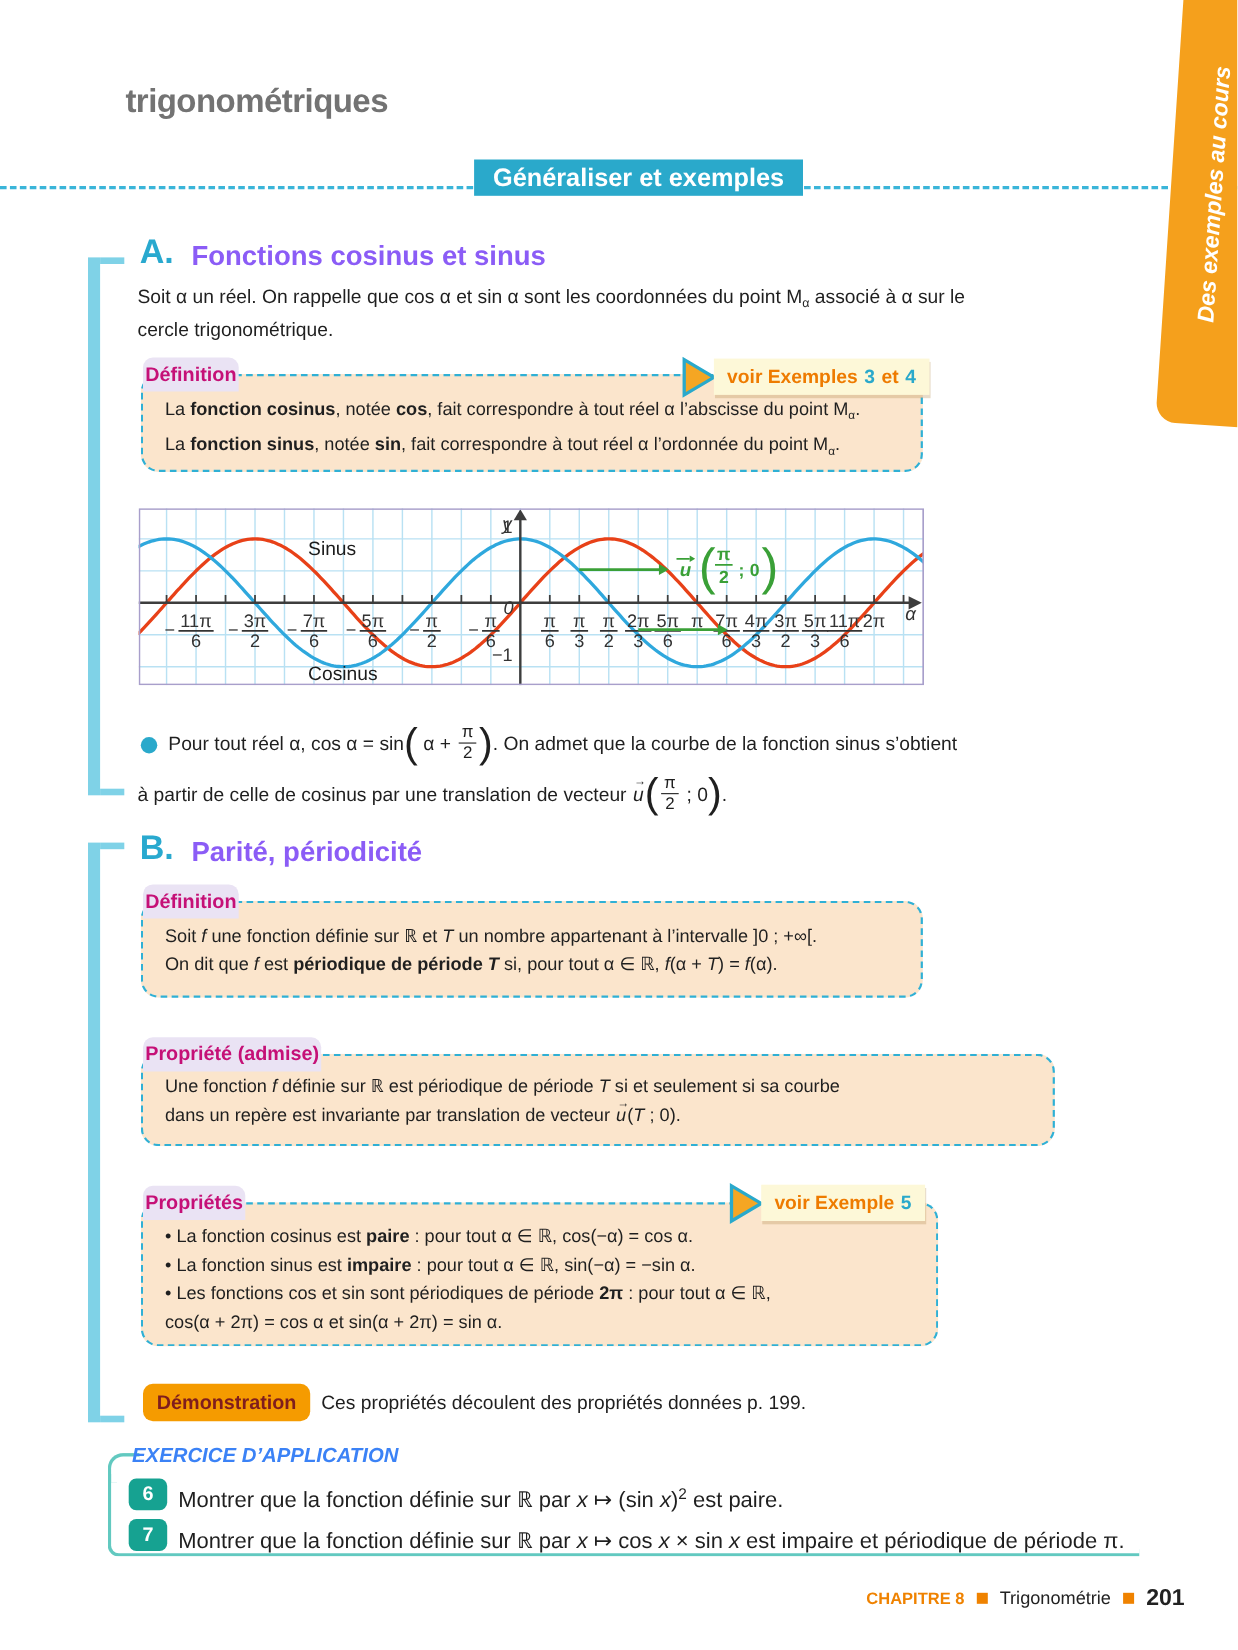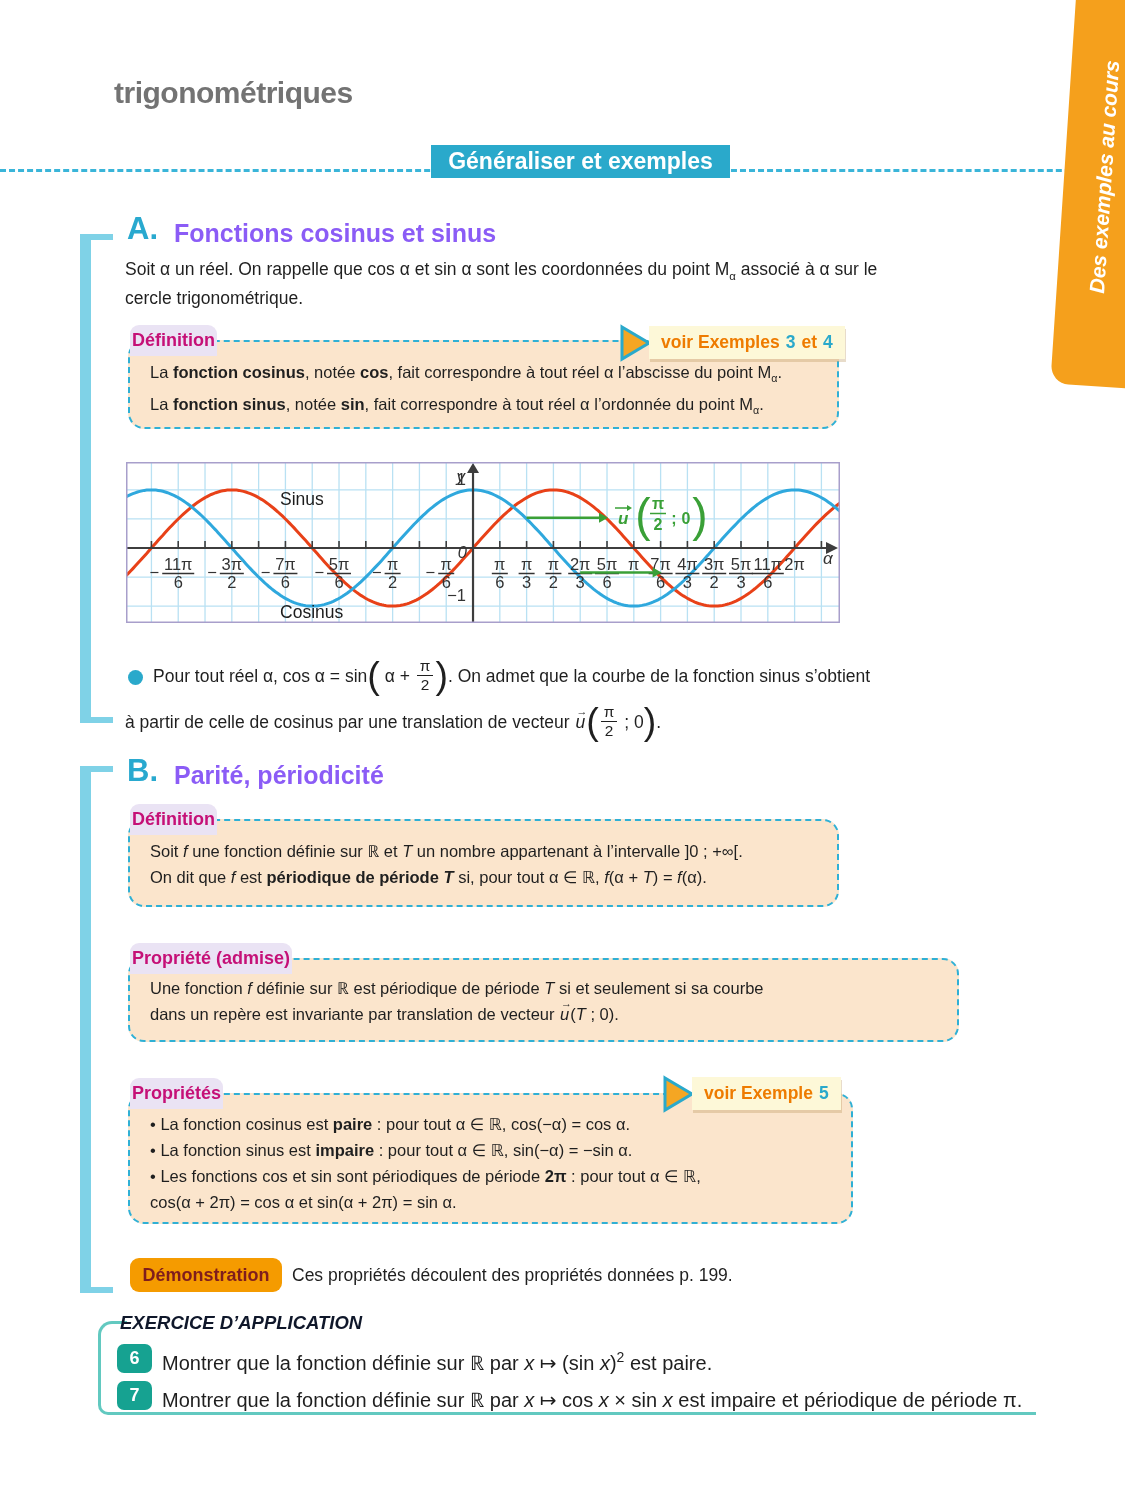--- a/index.html
+++ b/index.html
@@ -69,21 +69,21 @@
   sub{font-size:0.65em;} sup{font-size:0.7em;}
 
   .demo-badge{left:130px;top:1258px;width:152px;height:34px;background:#f59b00;border-radius:9px;
               color:#7f1d1d;font-weight:700;font-size:18px;display:flex;align-items:center;justify-content:center;}
   .demo-text{left:292px;top:1265px;font-size:17.5px;}
 
   .ex-arm{left:98px;top:1321px;width:26px;height:24px;border-top:3px solid #62c9c0;
           border-left:3px solid #62c9c0;border-top-left-radius:14px;}
   .ex-side{left:98px;top:1340px;width:935px;height:72px;border-left:3px solid #62c9c0;
            border-bottom:3px solid #62c9c0;border-bottom-left-radius:10px;}
-  .ex-title{left:120px;top:1312px;color:#0f172a;font-weight:800;font-style:italic;font-size:18.5px;}
+  .ex-title{left:120px;top:1312px;color:#3b82f6;font-weight:800;font-style:italic;font-size:18.5px;}
   .ex-num{width:35px;height:29px;background:#16a291;border-radius:7px;color:#fff;font-weight:700;
           font-size:18px;display:flex;align-items:center;justify-content:center;}
   .ex-num1{left:117px;top:1344px;} .ex-num2{left:117px;top:1381px;}
   .ex-text{font-size:20px;white-space:nowrap;}
   .ex-text1{left:162px;top:1349px;} .ex-text2{left:162px;top:1386px;}
 
   .footer{right:48px;top:1441px;display:flex;align-items:center;gap:11px;}
   .f-ch{color:#ef8200;font-weight:700;font-size:15px;}
   .f-sq{width:10px;height:10px;background:#ef8200;}
   .f-subj{font-size:16.5px;color:#222;}
@@ -315,14 +315,21 @@
   <div class="demo-text">Ces propriétés découlent des propriétés données p. 199.</div>
 
   <div class="ex-arm"></div>
   <div class="ex-side"></div>
   <div class="ex-title">EXERCICE D’APPLICATION</div>
   <div class="ex-num ex-num1">6</div>
   <div class="ex-text ex-text1">Montrer que la fonction définie sur ℝ par <i>x</i> ↦ (sin <i>x</i>)<sup>2</sup> est paire.</div>
   <div class="ex-num ex-num2">7</div>
   <div class="ex-text ex-text2">Montrer que la fonction définie sur ℝ par <i>x</i> ↦ cos <i>x</i> × sin <i>x</i> est impaire et périodique de période π.</div>
 
+  <div class="footer">
+    <span class="f-ch">CHAPITRE 8</span>
+    <span class="f-sq"></span>
+    <span class="f-subj">Trigonométrie</span>
+    <span class="f-sq"></span>
+    <span class="f-page">201</span>
+  </div>
 
 </div>
 
 </body></html>

